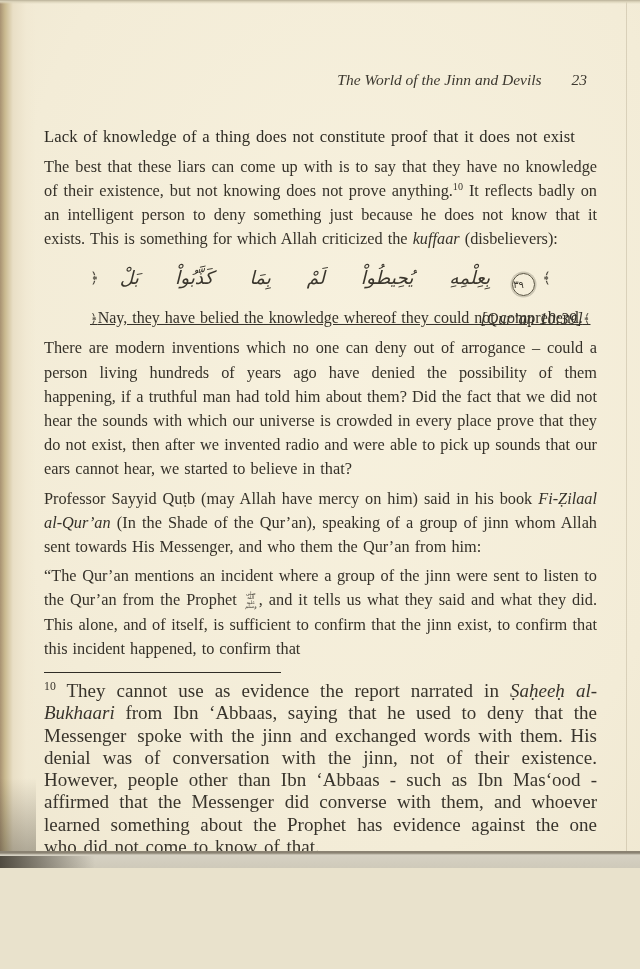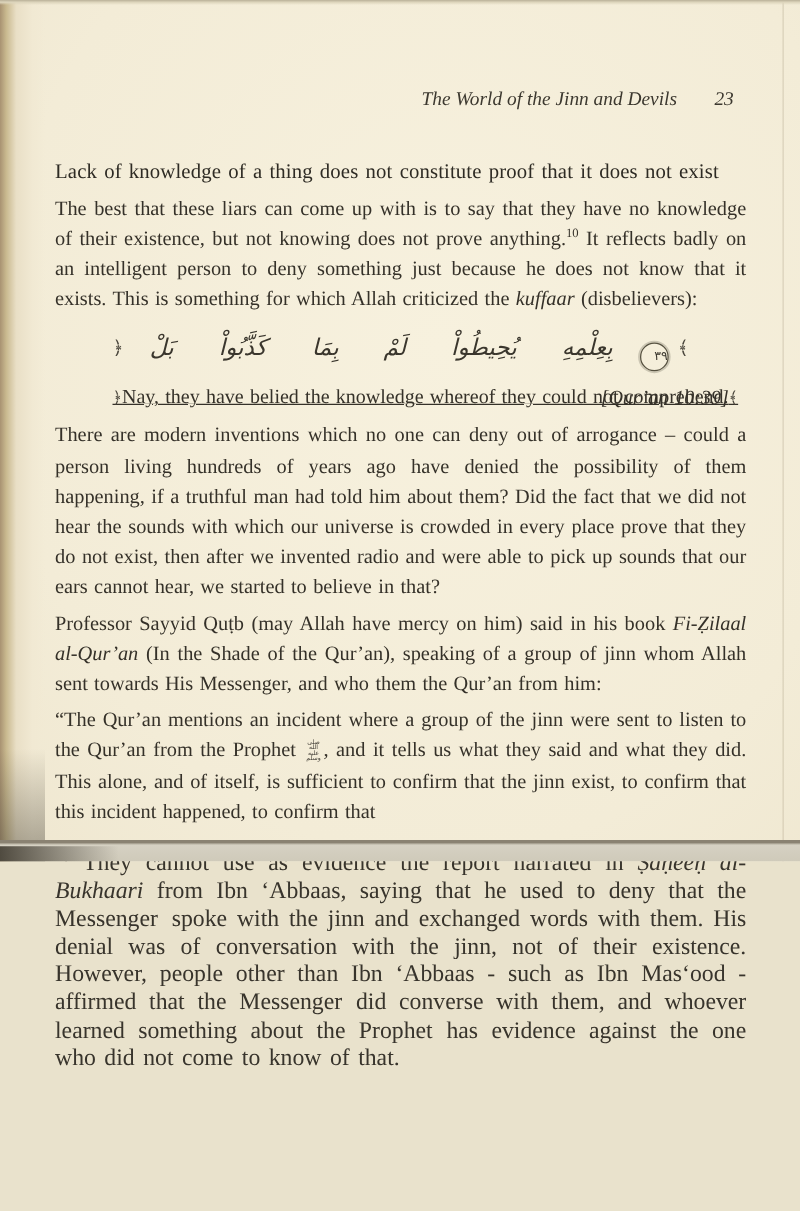--- a/index.html
+++ b/index.html
@@ -2,21 +2,21 @@
 <html><head>
 <meta charset="utf-8">
 <style>
   html,body{margin:0;padding:0;}
   body{
     width:640px;height:969px;overflow:hidden;
     font-family:"Liberation Serif","DejaVu Serif",serif;
     background:#e9e2cc;
   }
   .page{
-    position:relative;width:640px;height:689px;
+    position:relative;width:640px;height:868px;
     background:#f5efdc;
     background-image:radial-gradient(ellipse at 55% 40%, #f7f1de 0%, #f3ecd7 70%, #efe7d0 100%);
     color:#353129;
   }
   
   .top-edge{position:absolute;top:0;left:0;right:0;height:4px;
     background:linear-gradient(180deg,#b9b098 0,#ddd5bc 45%,rgba(221,213,188,0) 100%);z-index:5;}
   .left-edge{position:absolute;left:0;top:0;bottom:0;width:36px;z-index:4;
     background:linear-gradient(90deg,#a89272 0,#c9b98f 5px,#e9dfc6 13px,#f1e9d3 26px,rgba(241,233,211,0) 36px);}
   .left-edge::after{content:"";position:absolute;left:0;right:0;bottom:0;height:90px;
@@ -56,21 +56,21 @@
 
   .arabic-line{
     direction:ltr;text-align:center;margin:8px 0 4px 0;height:38px;line-height:38px;
     font-family:"DejaVu Sans",sans-serif;font-size:18.5px;color:#3a362d;
   }
   .ar-word{display:inline-block;margin:0 18px;font-style:italic;}
   .orn{font-size:15px;vertical-align:1px;margin:0 3px;color:#4a463c;}
   .ayah-circle{
     display:inline-block;width:21px;height:21px;border:1px solid #55503f;border-radius:50%;
     box-shadow:0 0 0 1.5px rgba(85,80,63,0.25);
-    font-size:10px;line-height:21px;text-align:right;vertical-align:-4px;margin:0 4px;
+    font-size:10px;line-height:21px;text-align:left;vertical-align:-4px;margin:0 4px;
   }
 
   .translation{
     position:relative;margin:8px 0 4px 46px;font-size:16px;line-height:25px;
     text-align:justify;word-spacing:1px;text-decoration:underline;
   }
   .torn{font-family:"DejaVu Sans",sans-serif;font-size:13px;color:#4a463c;}
   .citation{position:absolute;right:14px;bottom:0;font-style:italic;background:transparent;}
 
   .footnote{margin-top:11px;}

